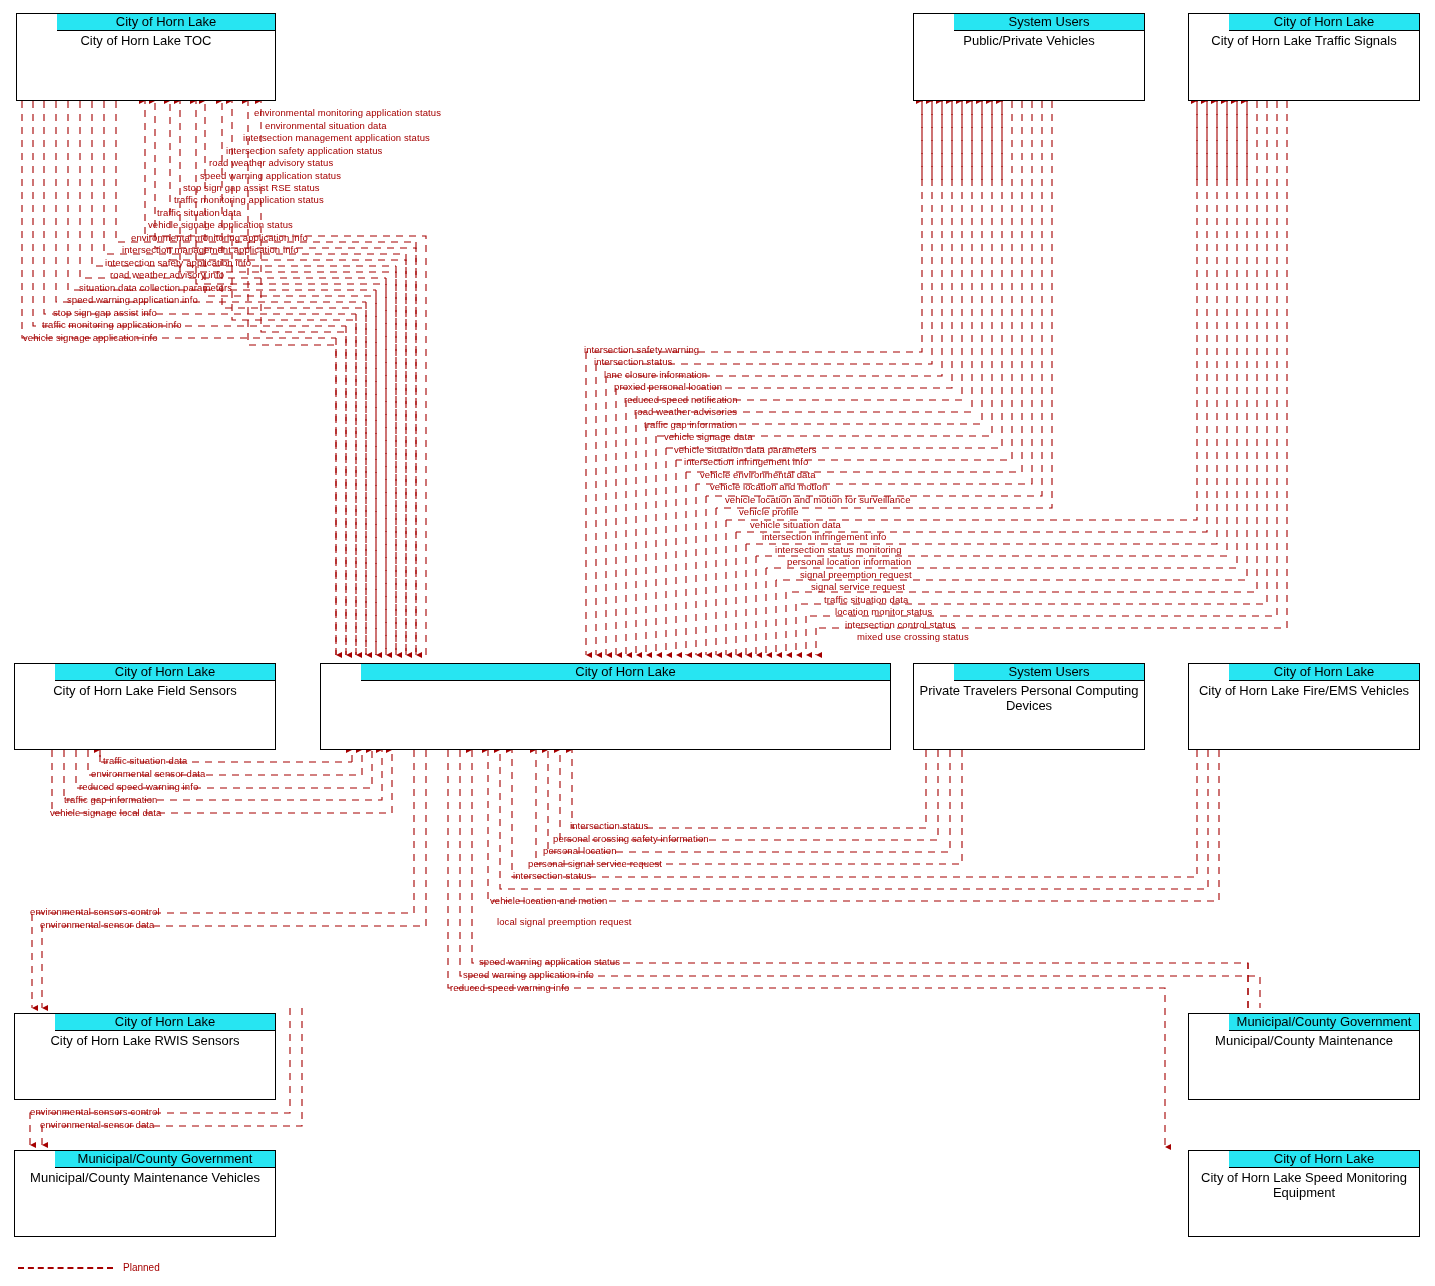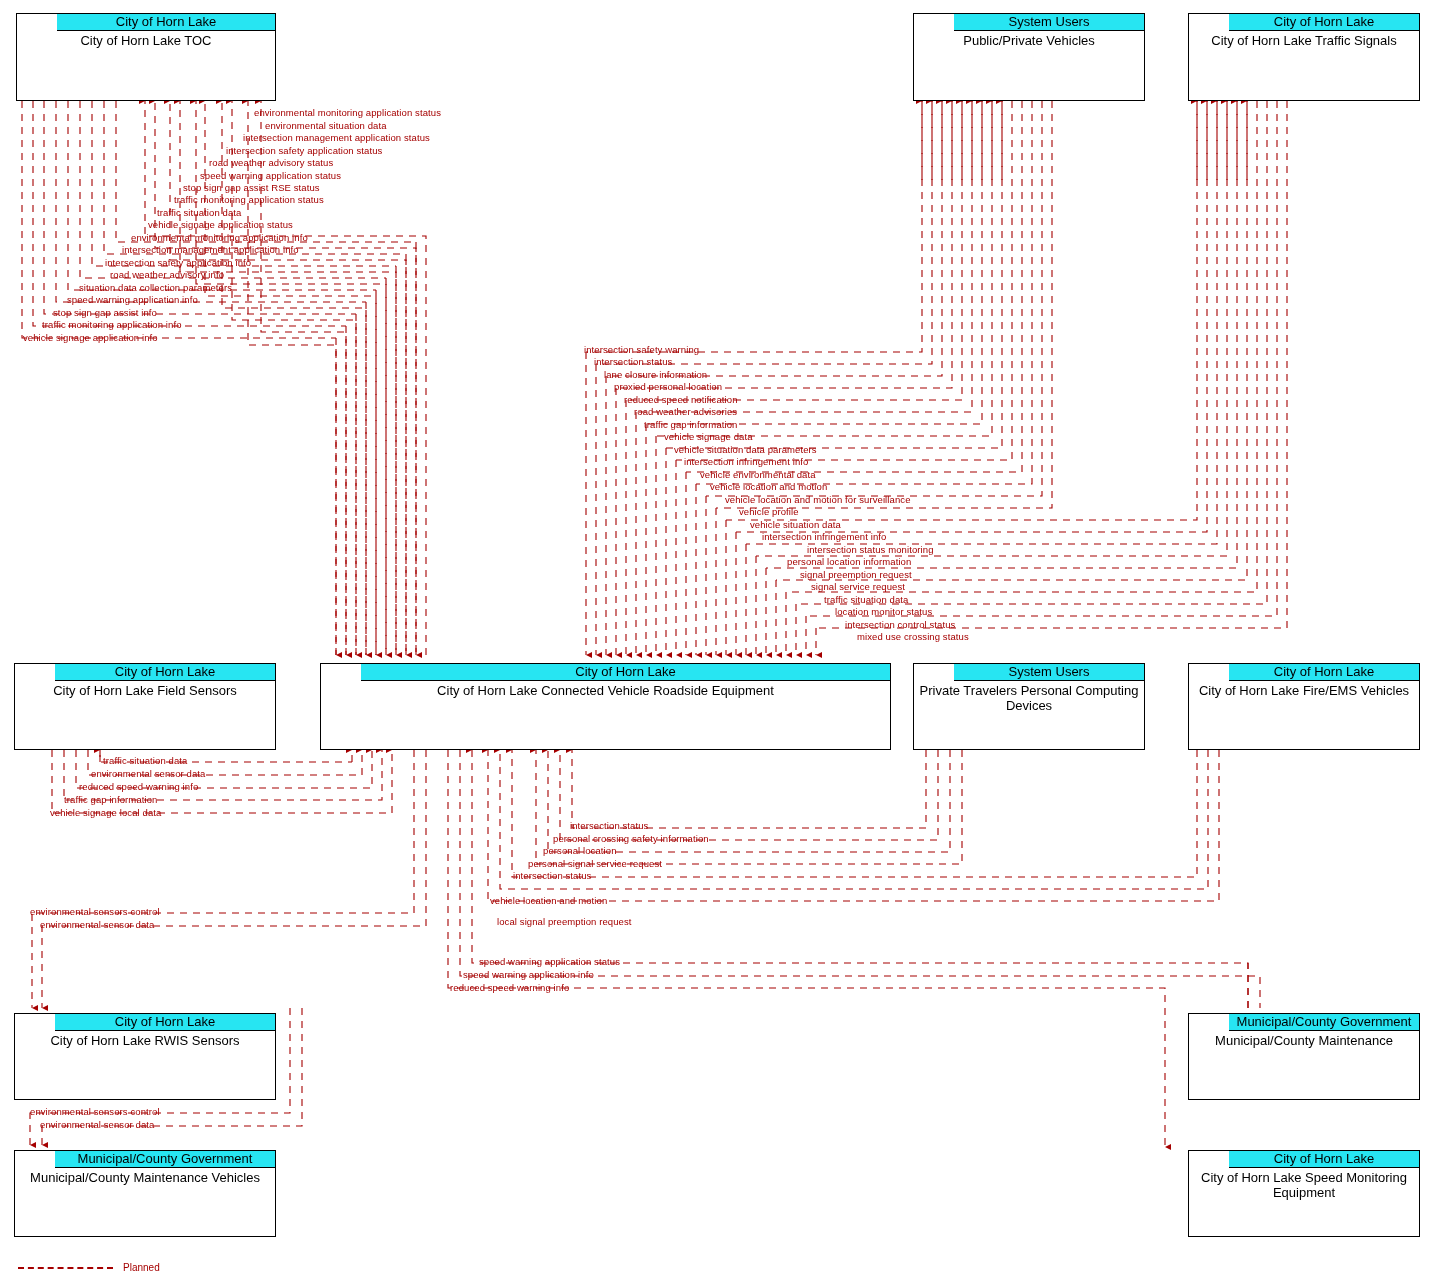--- a/index.html
+++ b/index.html
@@ -186,21 +186,20 @@
     <div class="bname">City of Horn Lake Traffic Signals</div>
   </div>
 
   <div class="box" style="left:14px;top:663px;width:262px;height:87px;">
     <div class="bhead">City of Horn Lake</div>
     <div class="bname">City of Horn Lake Field Sensors</div>
   </div>
 
   <div class="box" style="left:320px;top:663px;width:571px;height:87px;">
     <div class="bhead">City of Horn Lake</div>
-    <div class="bname">City of Horn Lake Connected Vehicle Roadside Equipment</div>
   </div>
 
   <div class="box" style="left:913px;top:663px;width:232px;height:87px;">
     <div class="bhead">System Users</div>
     <div class="bname">Private Travelers Personal Computing Devices</div>
   </div>
 
   <div class="box" style="left:1188px;top:663px;width:232px;height:87px;">
     <div class="bhead">City of Horn Lake</div>
     <div class="bname">City of Horn Lake Fire/EMS Vehicles</div>
@@ -255,21 +254,21 @@
   <div class="flab" style="left:644px;top:420px;">traffic gap information</div>
   <div class="flab" style="left:664px;top:432px;">vehicle signage data</div>
   <div class="flab" style="left:674px;top:445px;">vehicle situation data parameters</div>
   <div class="flab" style="left:684px;top:457px;">intersection infringement info</div>
   <div class="flab" style="left:700px;top:470px;">vehicle environmental data</div>
   <div class="flab" style="left:710px;top:482px;">vehicle location and motion</div>
   <div class="flab" style="left:725px;top:495px;">vehicle location and motion for surveillance</div>
   <div class="flab" style="left:739px;top:507px;">vehicle profile</div>
   <div class="flab" style="left:750px;top:520px;">vehicle situation data</div>
   <div class="flab" style="left:762px;top:532px;">intersection infringement info</div>
-  <div class="flab" style="left:775px;top:545px;margin-left:32px;">intersection status monitoring</div>
+  <div class="flab" style="left:775px;top:545px;">intersection status monitoring</div>
   <div class="flab" style="left:787px;top:557px;">personal location information</div>
   <div class="flab" style="left:800px;top:570px;">signal preemption request</div>
   <div class="flab" style="left:811px;top:582px;">signal service request</div>
   <div class="flab" style="left:824px;top:595px;">traffic situation data</div>
   <div class="flab" style="left:835px;top:607px;">location monitor status</div>
   <div class="flab" style="left:845px;top:620px;">intersection control status</div>
   <div class="flab" style="left:857px;top:632px;">mixed use crossing status</div>
 
   <div class="flab" style="left:103px;top:756px;">traffic situation data</div>
   <div class="flab" style="left:91px;top:769px;">environmental sensor data</div>

